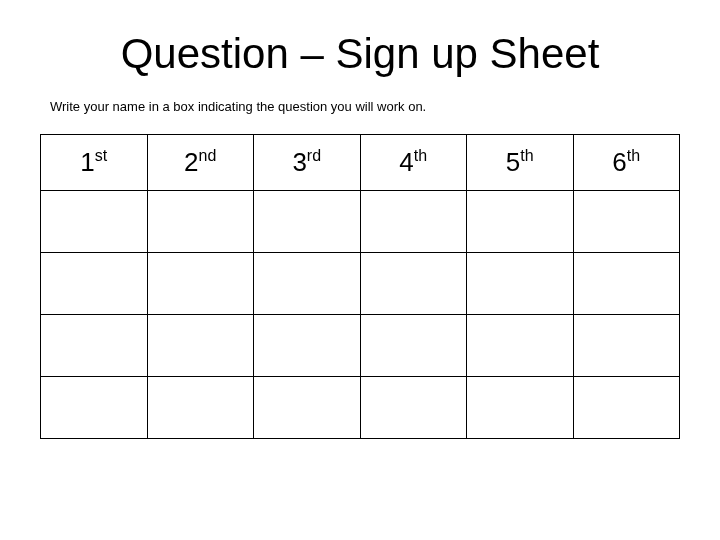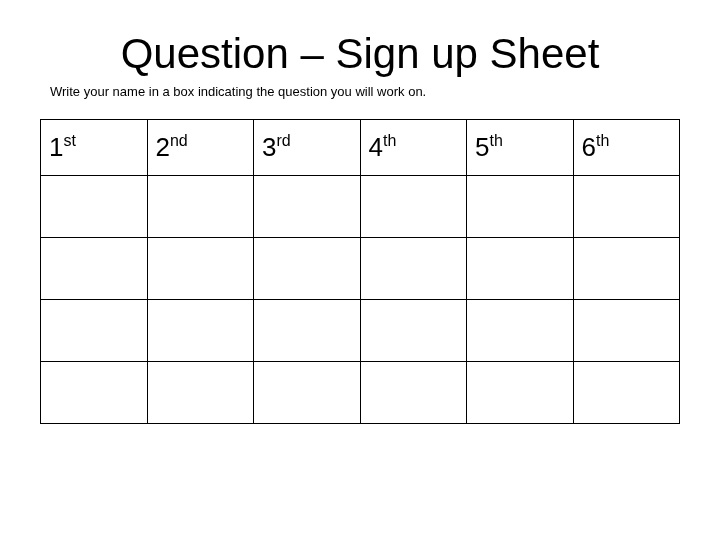--- a/index.html
+++ b/index.html
@@ -22,21 +22,21 @@
       padding: 30px 40px 20px 40px;
       display: flex;
       flex-direction: column;
       align-items: flex-start;
     }
 
     .title {
       font-size: 42px;
       font-weight: normal;
       color: #000000;
-      margin-bottom: 6px;
+      margin-bottom: 21px;
       align-self: center;
     }
 
     .subtitle {
       font-size: 13px;
       color: #000000;
       margin-bottom: 20px;
       align-self: flex-start;
       margin-left: 10px;
     }
@@ -48,21 +48,21 @@
     }
 
     .grid-table th,
     .grid-table td {
       border: 1.5px solid #000000;
       width: calc(100% / 6);
     }
 
     .grid-table th {
       padding: 10px 8px;
-      text-align: left;
+      text-align: center;
       font-size: 26px;
       font-weight: normal;
       height: 56px;
     }
 
     .grid-table th sup {
       font-size: 16px;
     }
 
     .grid-table td {

